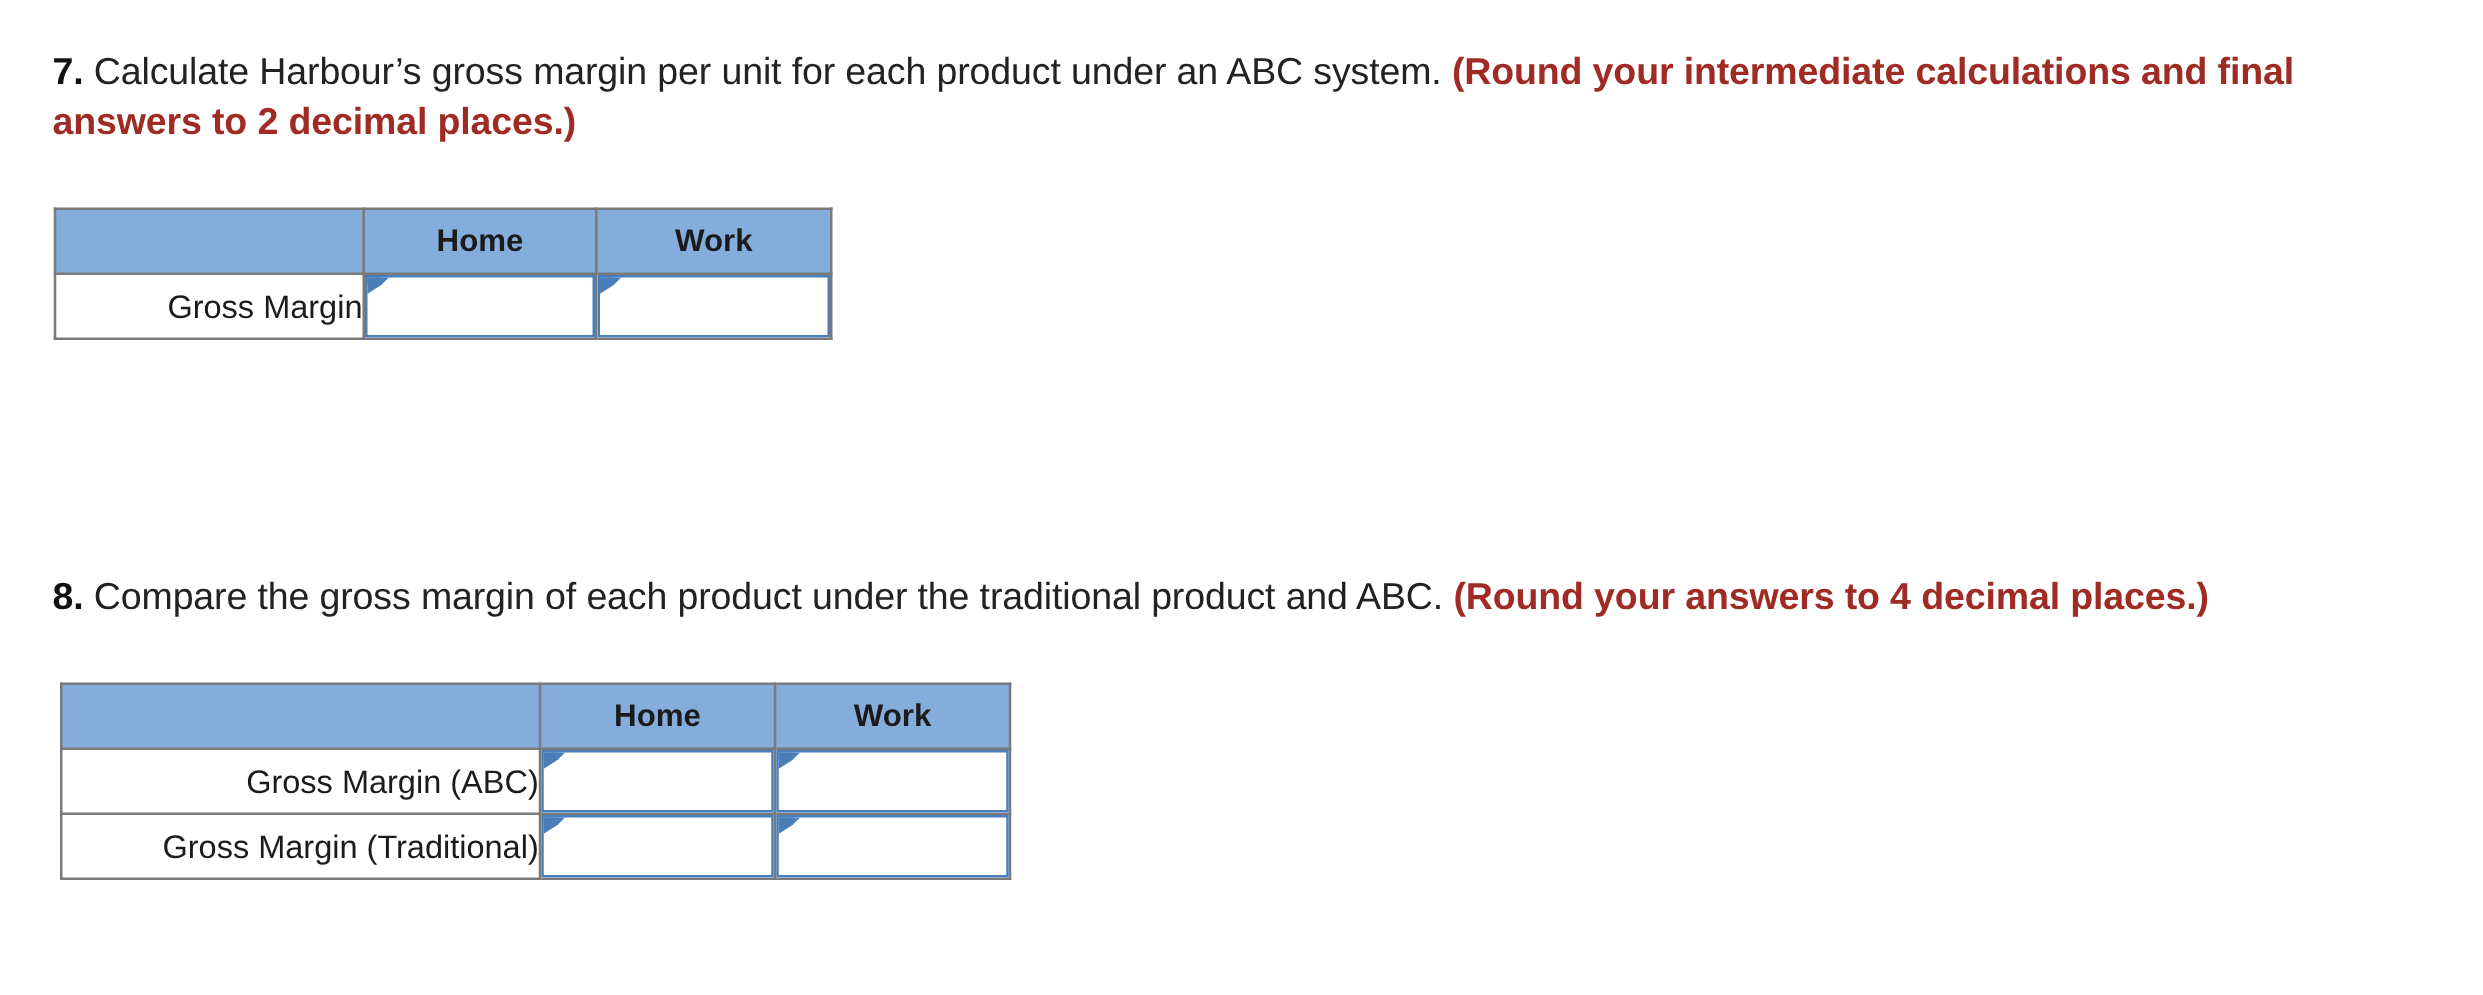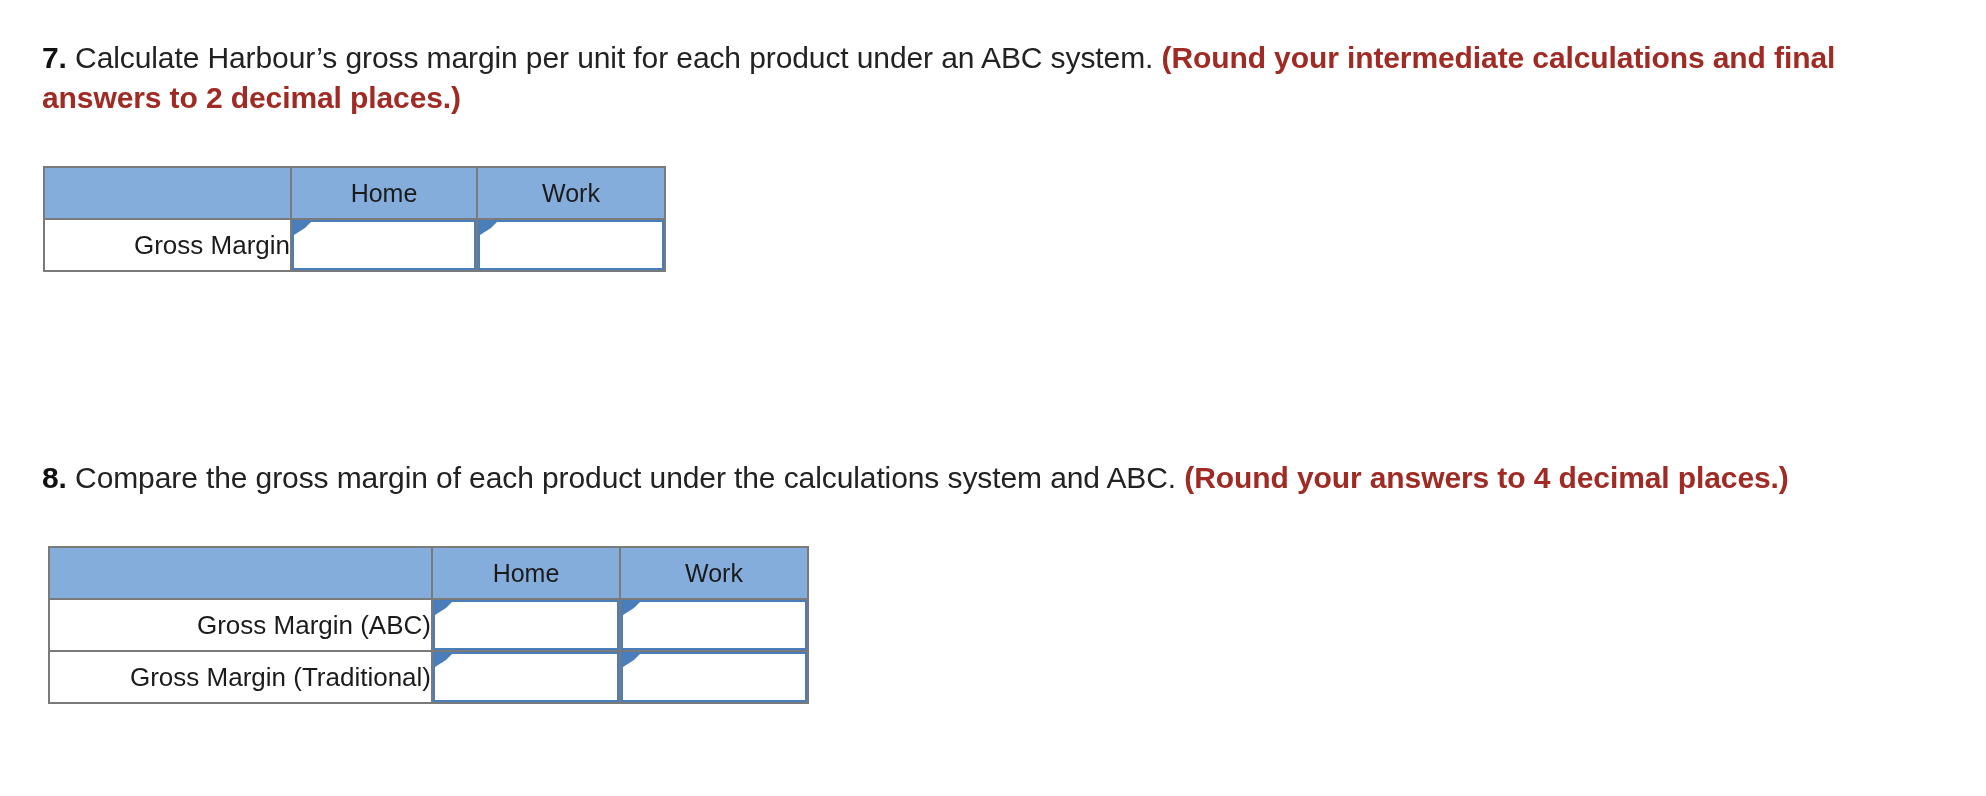--- a/index.html
+++ b/index.html
@@ -68,21 +68,21 @@
     border: 2px solid #7a7a7a;
     padding: 0;
     margin: 0;
     vertical-align: middle;
     box-sizing: border-box;
   }
   .grid th {
     background: #84addc;
     color: #1b1b1b;
     font-size: 25px;
-    font-weight: 400;
+    font-weight: 700;
     text-align: center;
     height: 52px;
   }
   .grid th.corner {
     background: #84addc;
   }
   .grid td.rowlabel {
     background: #ffffff;
     font-size: 26px;
     font-weight: 400;
@@ -166,21 +166,21 @@
           <div class="answer-box"></div>
         </td>
         <td class="inputcell">
           <div class="answer-box"></div>
         </td>
       </tr>
     </tbody>
   </table>
 
   <div class="question" id="question-8">
-    <span class="q-num">8.</span><span class="q-body"> Compare the gross margin of each product under the calculations system and ABC. </span><span class="q-note">(Round your answers to 4 decimal places.)</span>
+    <span class="q-num">8.</span><span class="q-body"> Compare the gross margin of each product under the traditional product and ABC. </span><span class="q-note">(Round your answers to 4 decimal places.)</span>
   </div>
 
   <table class="grid" id="table-8">
     <thead>
       <tr>
         <th class="corner c-label"></th>
         <th class="c-home">Home</th>
         <th class="c-work">Work</th>
       </tr>
     </thead>

